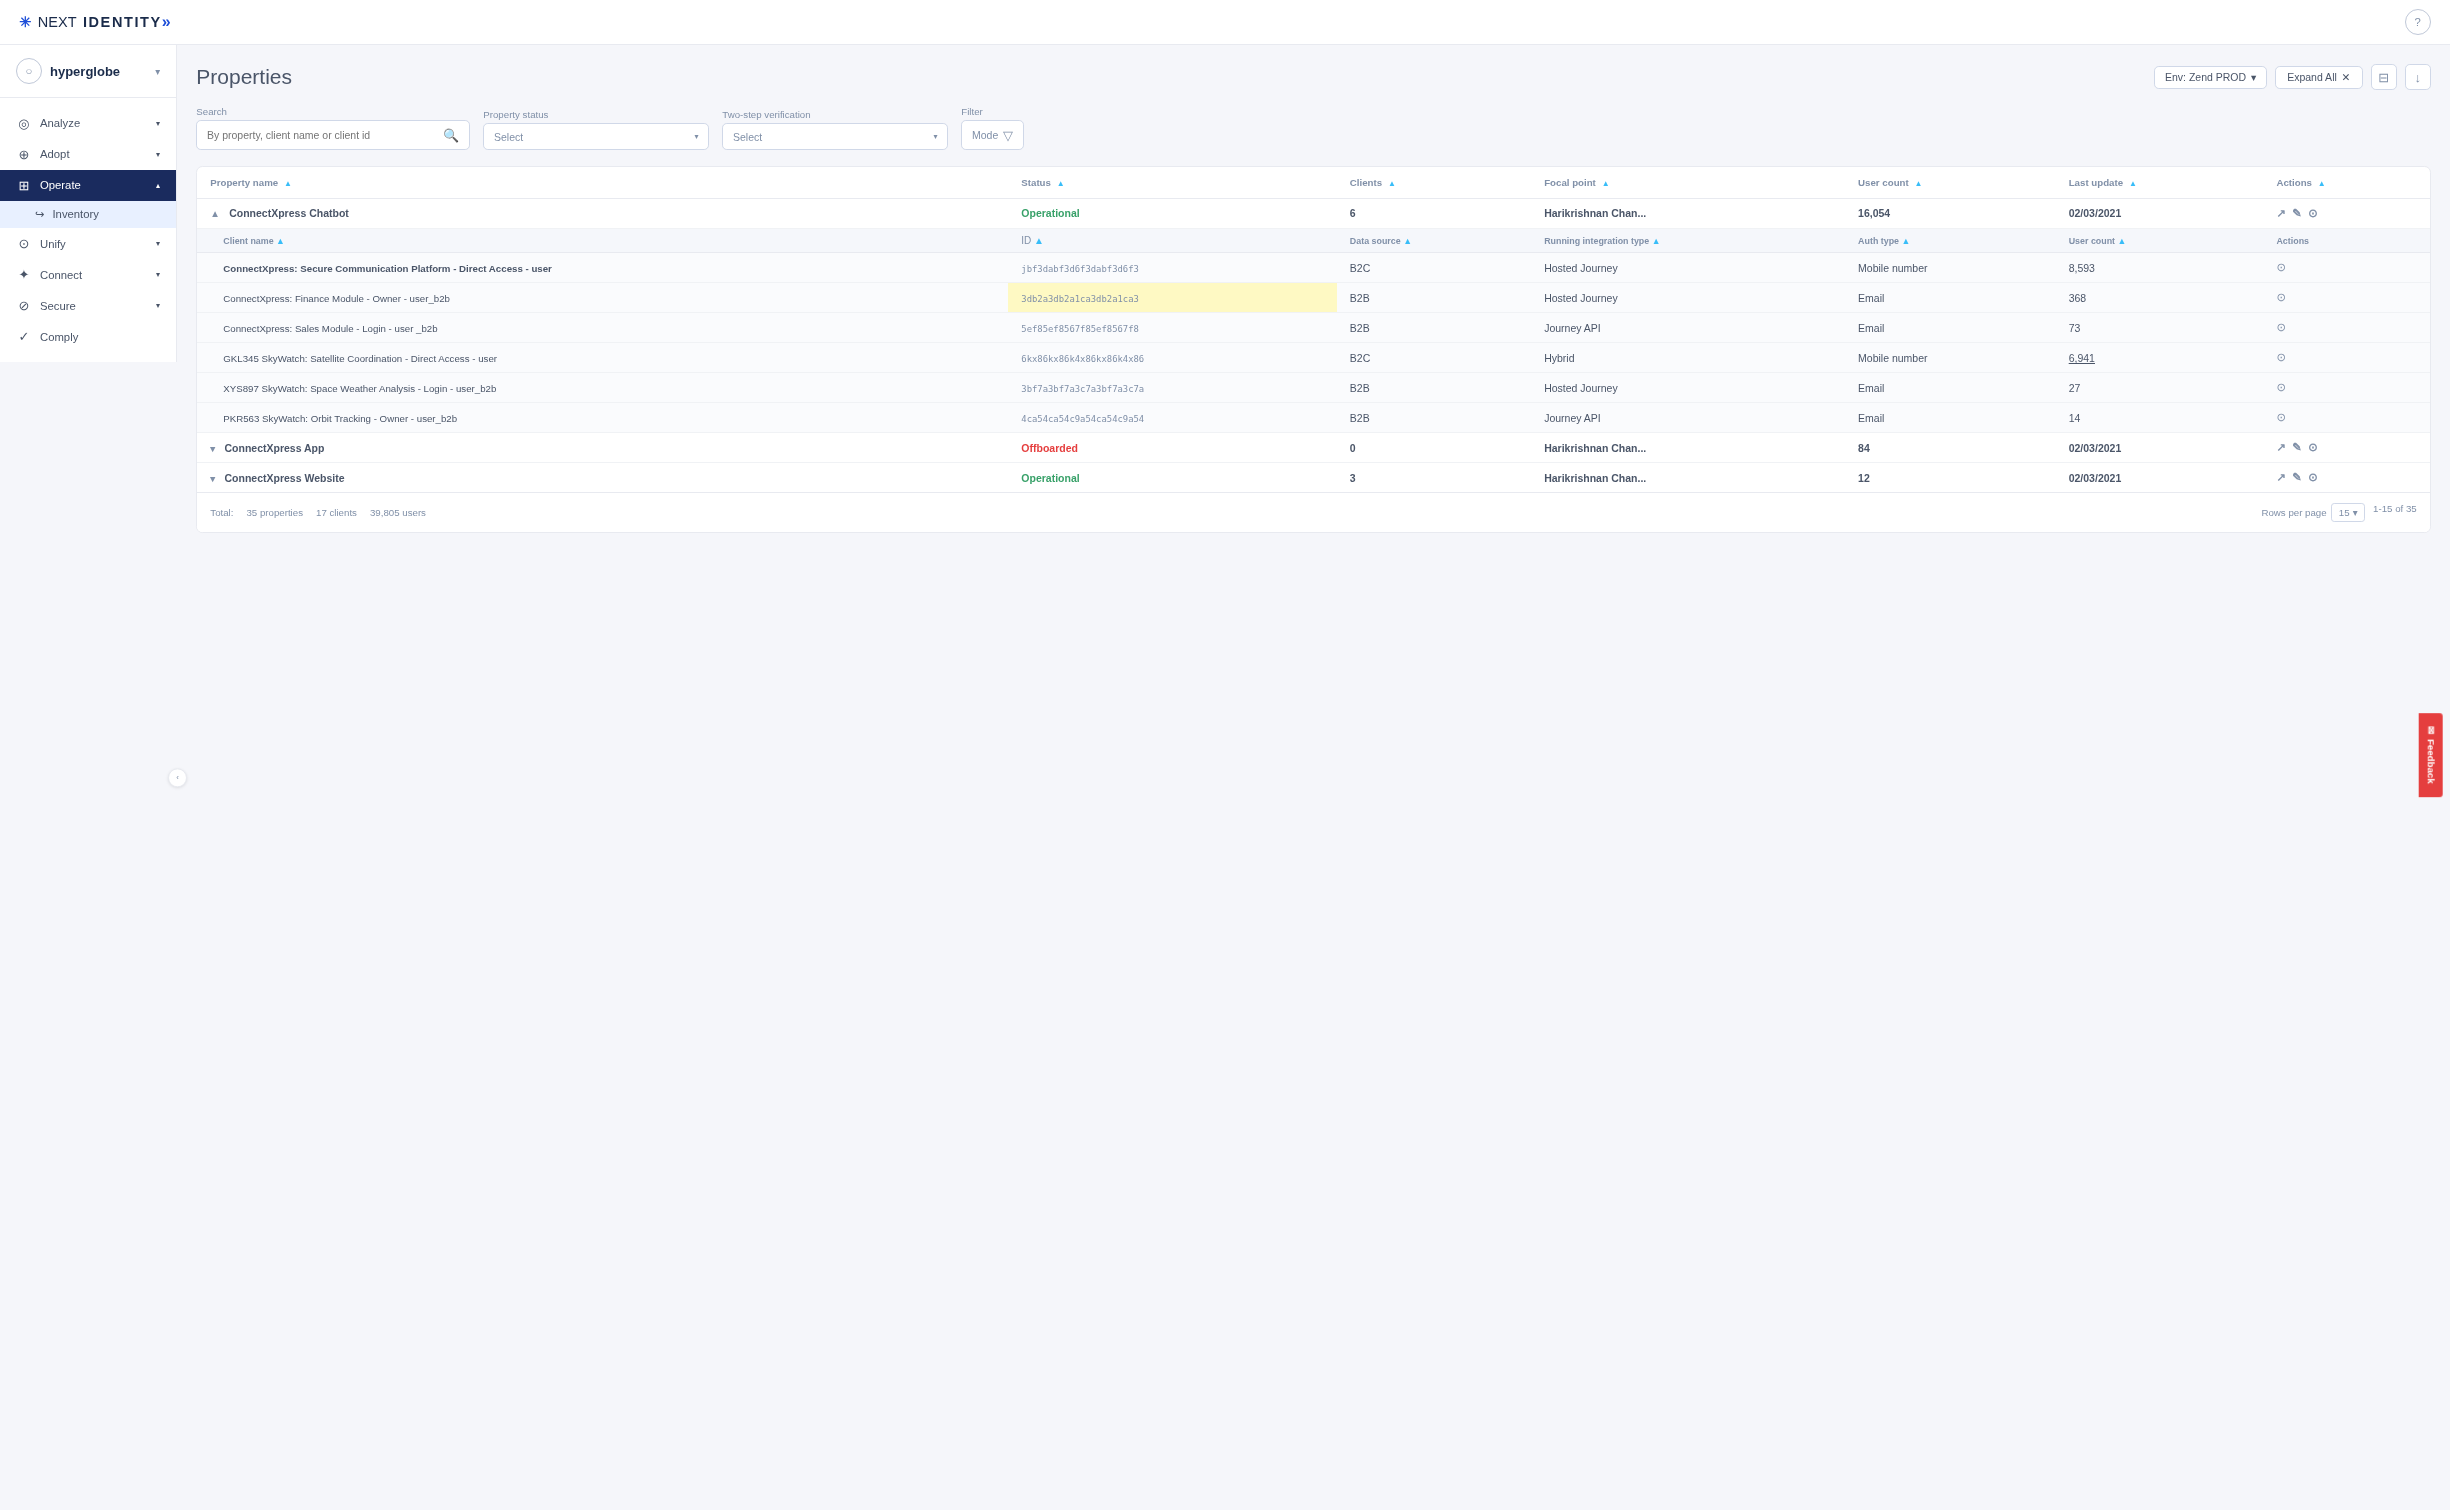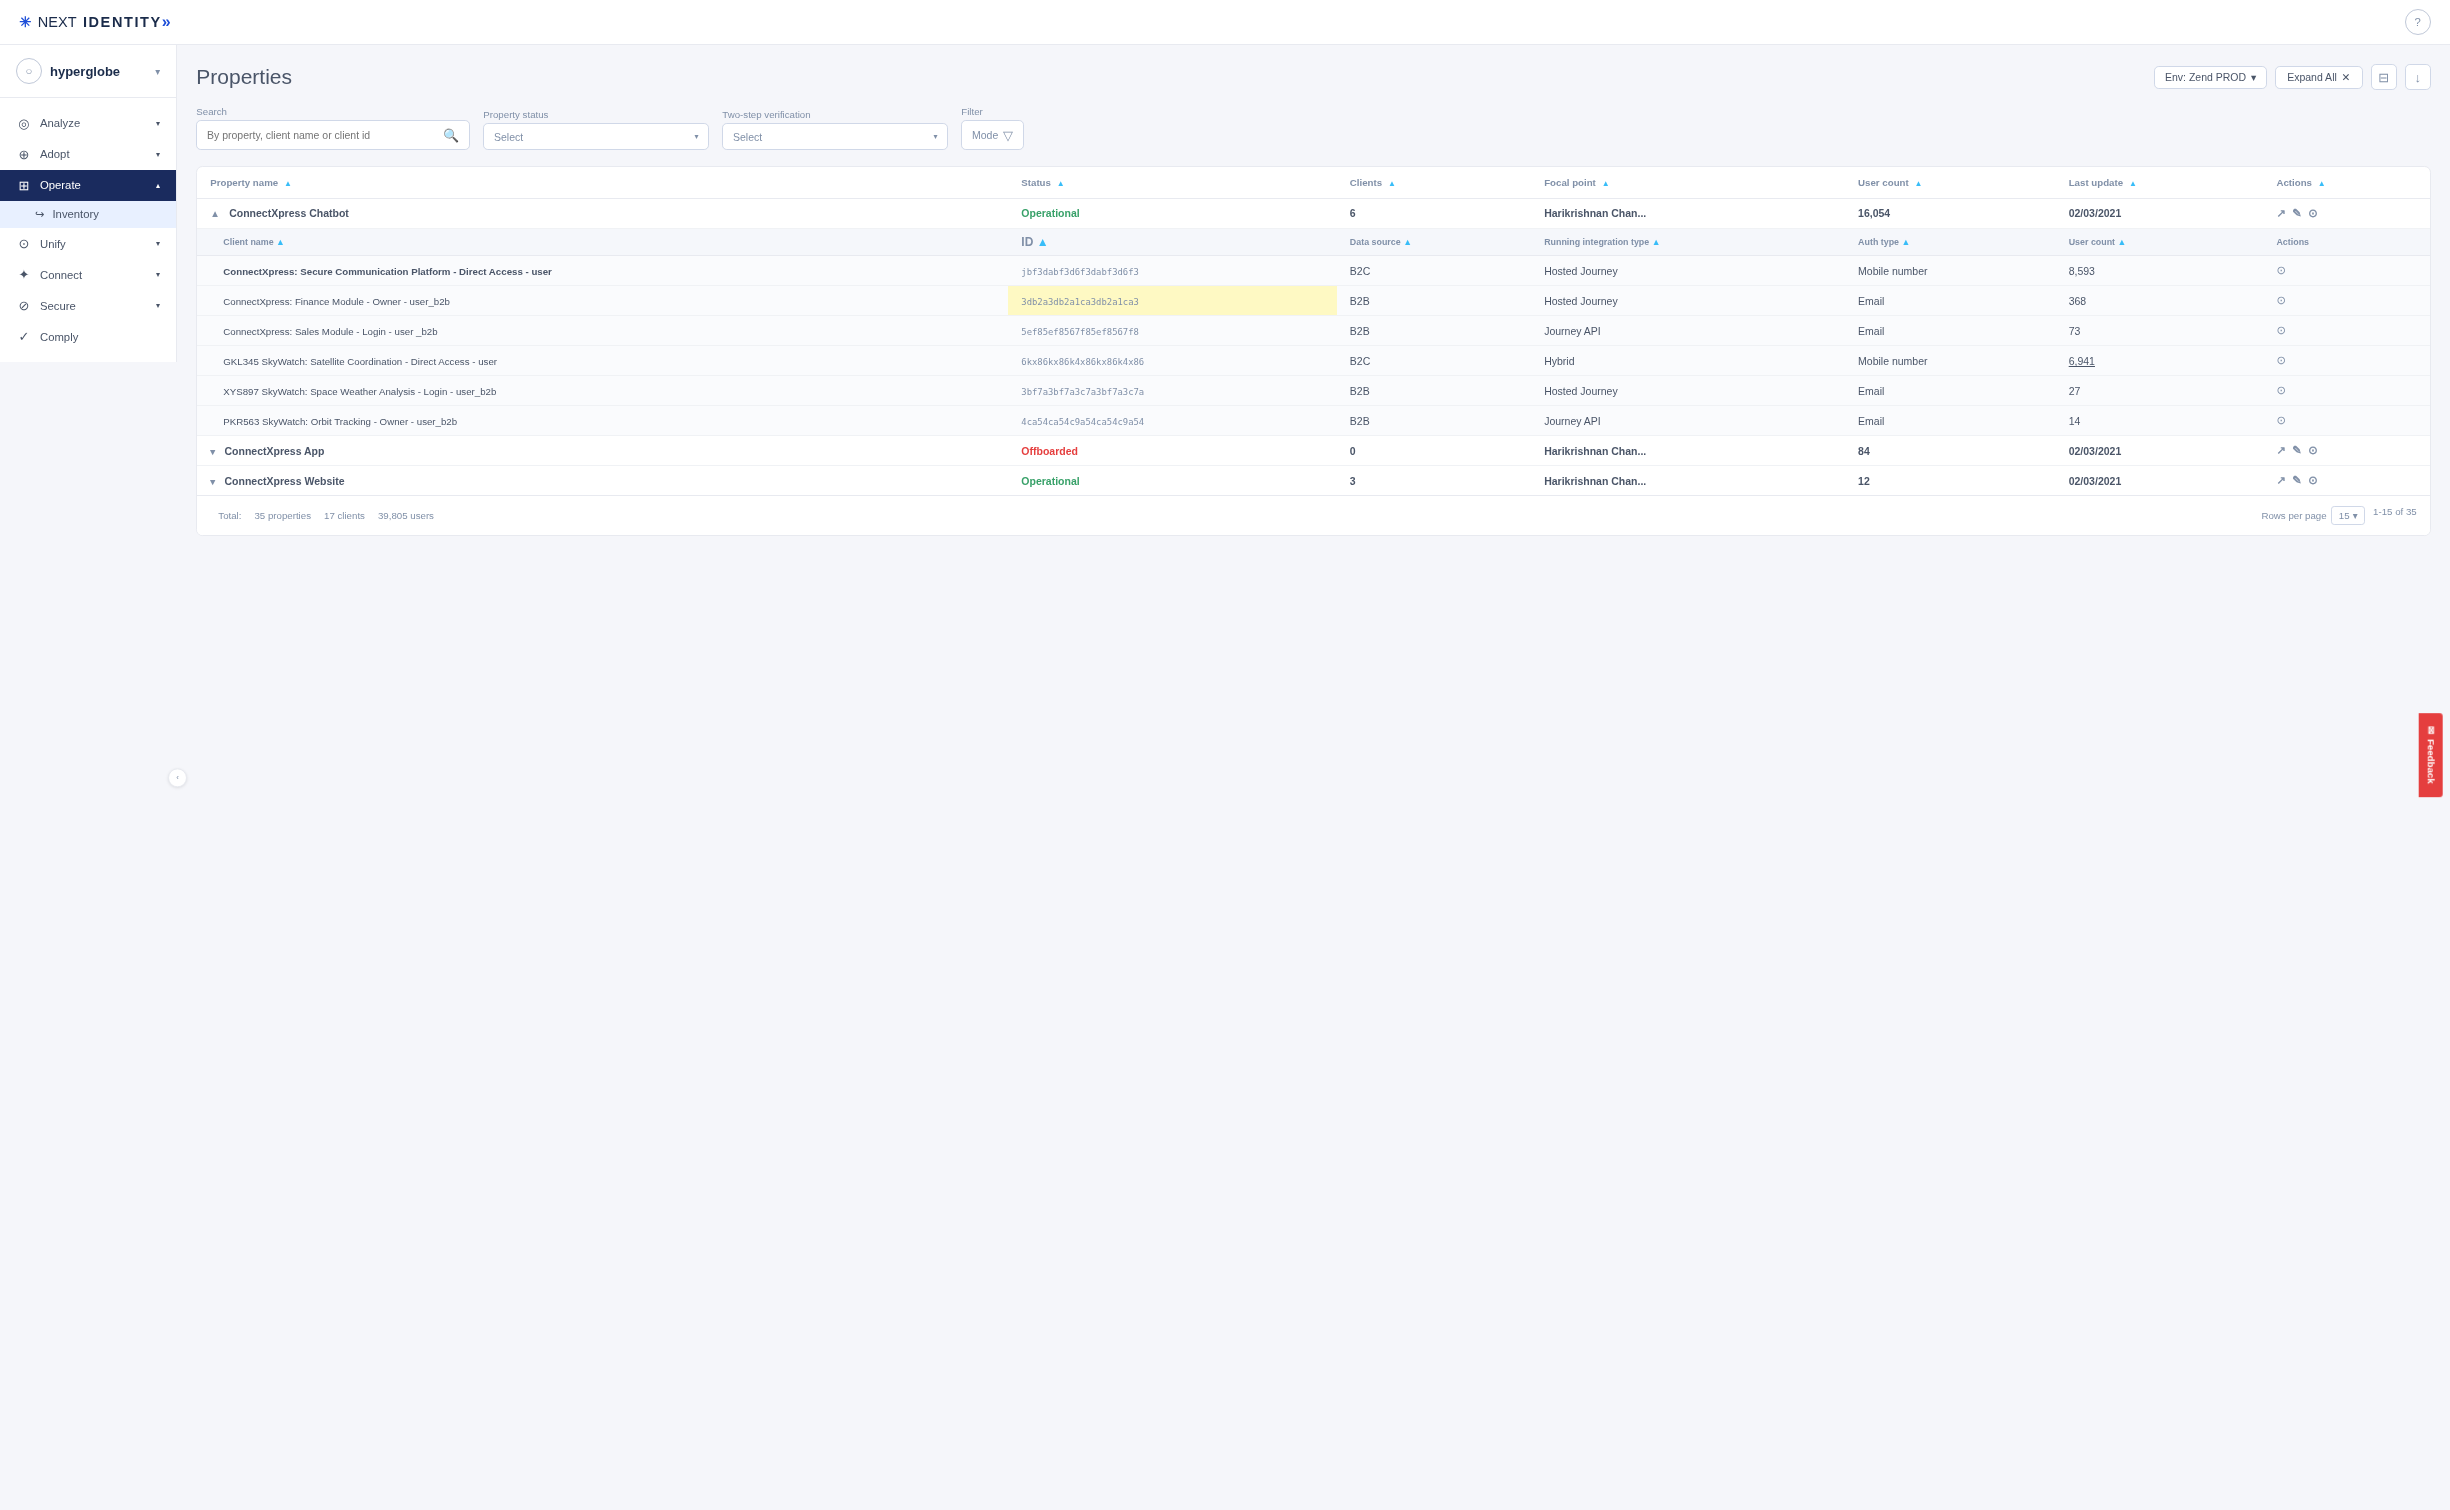--- a/index.html
+++ b/index.html
@@ -81,21 +81,21 @@
     .sub-row td { background: #fafbfd; }
     .sub-row td:first-child { padding-left: 26px; }
     .client-name { font-size: 9.7px; color: #4a5568; }
     .id-cell { font-size: 8.9px; color: #8090a8; font-family: monospace; }
 
     .action-icons { display: flex; gap: 6.4px; align-items: center; }
     .action-icon { color: #8090a8; font-size: 11.3px; cursor: pointer; }
 
     
     .table-footer { display: flex; align-items: center; justify-content: space-between; padding: 9.7px 13px; border-top: 0.8px solid #e8eaf0; background: #fff; font-size: 9.7px; color: #8090a8; }
-    .totals { display: flex; gap: 13px; margin-left: 8px; }
+    .totals { display: flex; gap: 13px; }
     .pagination { display: flex; gap: 8px; }
     .rows-per-page { display: flex; align-items: center; gap: 4.8px; }
     .rows-select { display: flex; align-items: center; gap: 3.2px; border: 0.8px solid #d0d8e8; border-radius: 3.2px; padding: 3.2px 6.4px; cursor: pointer; }
 
     
     .feedback-tab { position: fixed; right: -22.6px; top: 50%; transform: translateY(-50%) rotate(90deg); background: #e53e3e; color: white; padding: 6.4px 13px; font-size: 9.7px; font-weight: 600; cursor: pointer; border-radius: 3.2px 3.2px 0 0; display: flex; align-items: center; gap: 4.8px; z-index: 100; }
 
     .sidebar-wrapper { position: relative; }
   </style>
 </head>
@@ -252,21 +252,21 @@
       <td>
         <div class="action-icons">
           <span class="action-icon">↗</span>
           <span class="action-icon">✎</span>
           <span class="action-icon">⊙</span>
         </div>
       </td>
     </tr>
             <tr style="background: rgb(245, 247, 251);">
         <th style="padding:6.4px 13px 6.4px 26px;font-size:8.9px;color:#8090a8;font-weight:600;border-bottom:0.8px solid #e8eaf0;">Client name <span style="color:#38bdf8;">▲</span></th>
-        <th style="padding:6.4px 13px;font-size:12px;color:#8090a8;font-weight:700;border-bottom:0.8px solid #e8eaf0;">ID <span style="color:#38bdf8;">▲</span></th>
+        <th style="padding:6.4px 13px;font-size:10px;color:#8090a8;font-weight:400;border-bottom:0.8px solid #e8eaf0;">ID <span style="color:#38bdf8;">▲</span></th>
         <th style="padding:6.4px 13px;font-size:8.9px;color:#8090a8;font-weight:600;border-bottom:0.8px solid #e8eaf0;">Data source <span style="color:#38bdf8;">▲</span></th>
         <th style="padding:6.4px 13px;font-size:8.9px;color:#8090a8;font-weight:600;border-bottom:0.8px solid #e8eaf0;">Running integration type <span style="color:#38bdf8;">▲</span></th>
         <th style="padding:6.4px 13px;font-size:8.9px;color:#8090a8;font-weight:600;border-bottom:0.8px solid #e8eaf0;">Auth type <span style="color:#38bdf8;">▲</span></th>
         <th style="padding:6.4px 13px;font-size:8.9px;color:#8090a8;font-weight:600;border-bottom:0.8px solid #e8eaf0;">User count <span style="color:#38bdf8;">▲</span></th>
         <th style="padding:6.4px 13px;font-size:8.9px;color:#8090a8;font-weight:600;border-bottom:0.8px solid #e8eaf0;">Actions</th>
       </tr>
             <tr class="sub-row">
           <td style="padding:8px 13px 8px 26px;background:#fafbfd;border-bottom:0.8px solid #f0f2f5;font-weight:bold;"><span class="client-name">ConnectXpress: Secure Communication Platform - Direct Access - user</span></td>
           <td style="padding:8px 13px;background:#fafbfd;border-bottom:0.8px solid #f0f2f5;"><span class="id-cell">jbf3dabf3d6f3dabf3d6f3</span></td>
           <td style="padding:8px 13px;background:#fafbfd;border-bottom:0.8px solid #f0f2f5;font-size:10.5px;color:#4a5568;">B2C</td>

